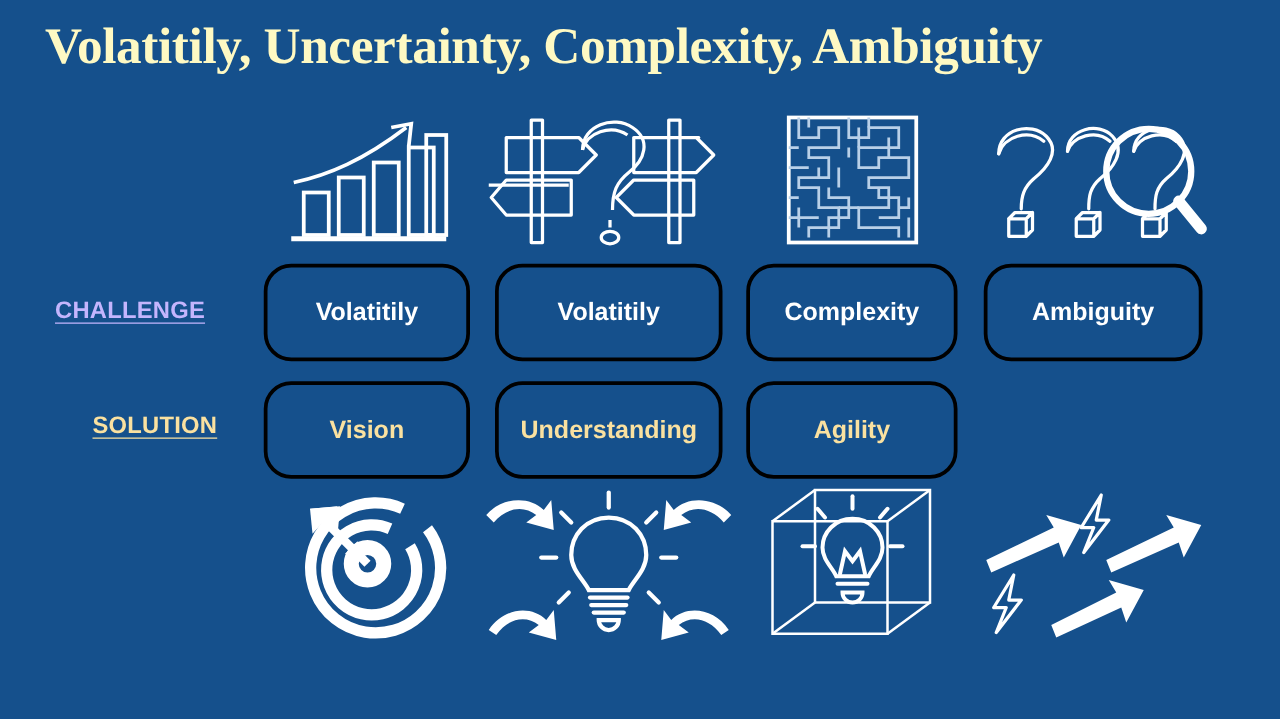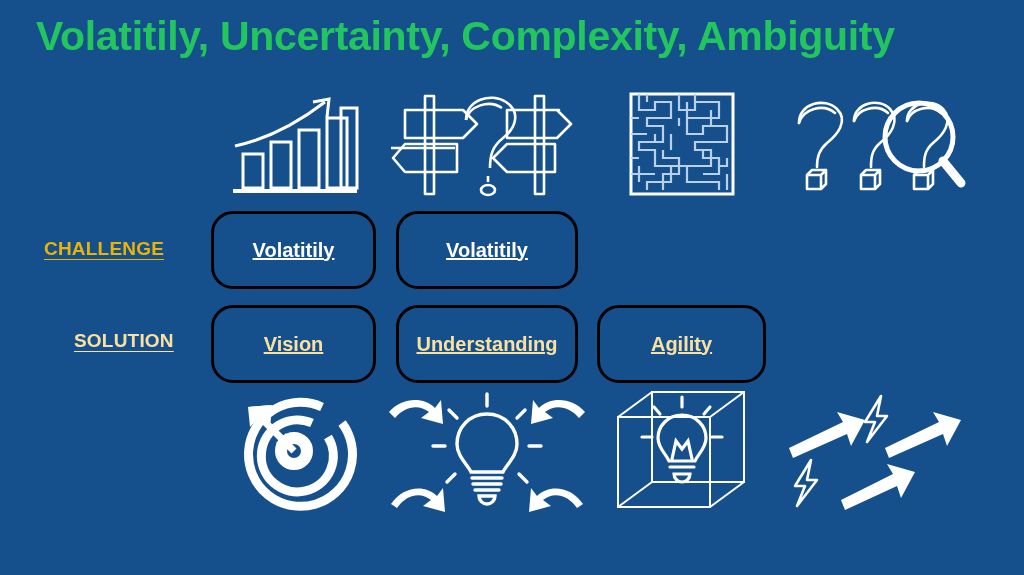--- a/index.html
+++ b/index.html
@@ -8,46 +8,45 @@
     background:#15508C;
     font-family:"Liberation Sans", sans-serif;
     overflow:hidden;
     position:relative;
   }
   .slide{position:absolute;inset:0;background:#15508C;}
 
   
   .title{
     position:absolute;left:36px;top:12px;width:970px;
-    font-size:41px;font-weight:bold;color:#22c55e;
-    letter-spacing:-0.3px;line-height:1.2;white-space:nowrap;
+    font-size:41px;font-weight:bold;color:#fef9c3;
+    letter-spacing:-0.3px;line-height:1.2;white-space:nowrap;font-family:Liberation Serif, serif;
   }
 
   
   .row-label{
     position:absolute;
     font-size:19px;font-weight:bold;
     text-decoration:underline;
     text-underline-offset:4px;
     letter-spacing:.2px;
   }
-  #lbl-challenge{left:44px;top:238px;color:#eab308;}
+  #lbl-challenge{left:44px;top:238px;color:#c4b5fd;}
   #lbl-solution{left:74px;top:330px;color:#FAE1A0;}
 
   
   .card{
     position:absolute;
     height:78px;
     border:3px solid #000000;
     border-radius:22px;
     background:#15508C;
     display:flex;align-items:center;justify-content:center;
     font-size:20px;font-weight:bold;
     box-sizing:border-box;
-    text-decoration:underline;
   }
   .card.challenge{top:211px;color:#FFFFFF;}
   .card.solution{top:305px;color:#FAE1A0;}
 
   .col0{left:211px;width:165px;}
   .col1{left:396px;width:182px;}
   .col2{left:597px;width:169px;}
   .col3{left:787px;width:175px;}
 
   
@@ -140,20 +139,22 @@
         <path d="M123 84 h14 v14 h-14 Z M123 84 l5 -5 h14 l-5 5 M137 84 l5 -5 v14 l-5 5"></path>
 
         <circle cx="128" cy="46" r="34" stroke-width="5"></circle>
         <line x1="152" y1="70" x2="170" y2="92" stroke-width="9" stroke-linecap="round"></line>
       </g>
     </svg>
   </div>
 
   <div class="card challenge col0">Volatitily</div>
   <div class="card challenge col1">Volatitily</div>
+  <div class="card challenge col2">Complexity</div>
+  <div class="card challenge col3">Ambiguity</div>
 
   <div class="card solution col1">Understanding</div>
   <div class="card solution col0">Vision</div>
   <div class="card solution col2">Agility</div>
 
   <div class="icon-cell icon-bot ic0">
     <svg width="116" height="114" viewBox="0 0 116 114">
       <g fill="none" stroke="#FFFFFF">
         <path d="M106 30 A52 52 0 1 1 86 14" stroke-width="9"></path>
         <path d="M92 44 A36 36 0 1 1 76 30" stroke-width="9"></path>

